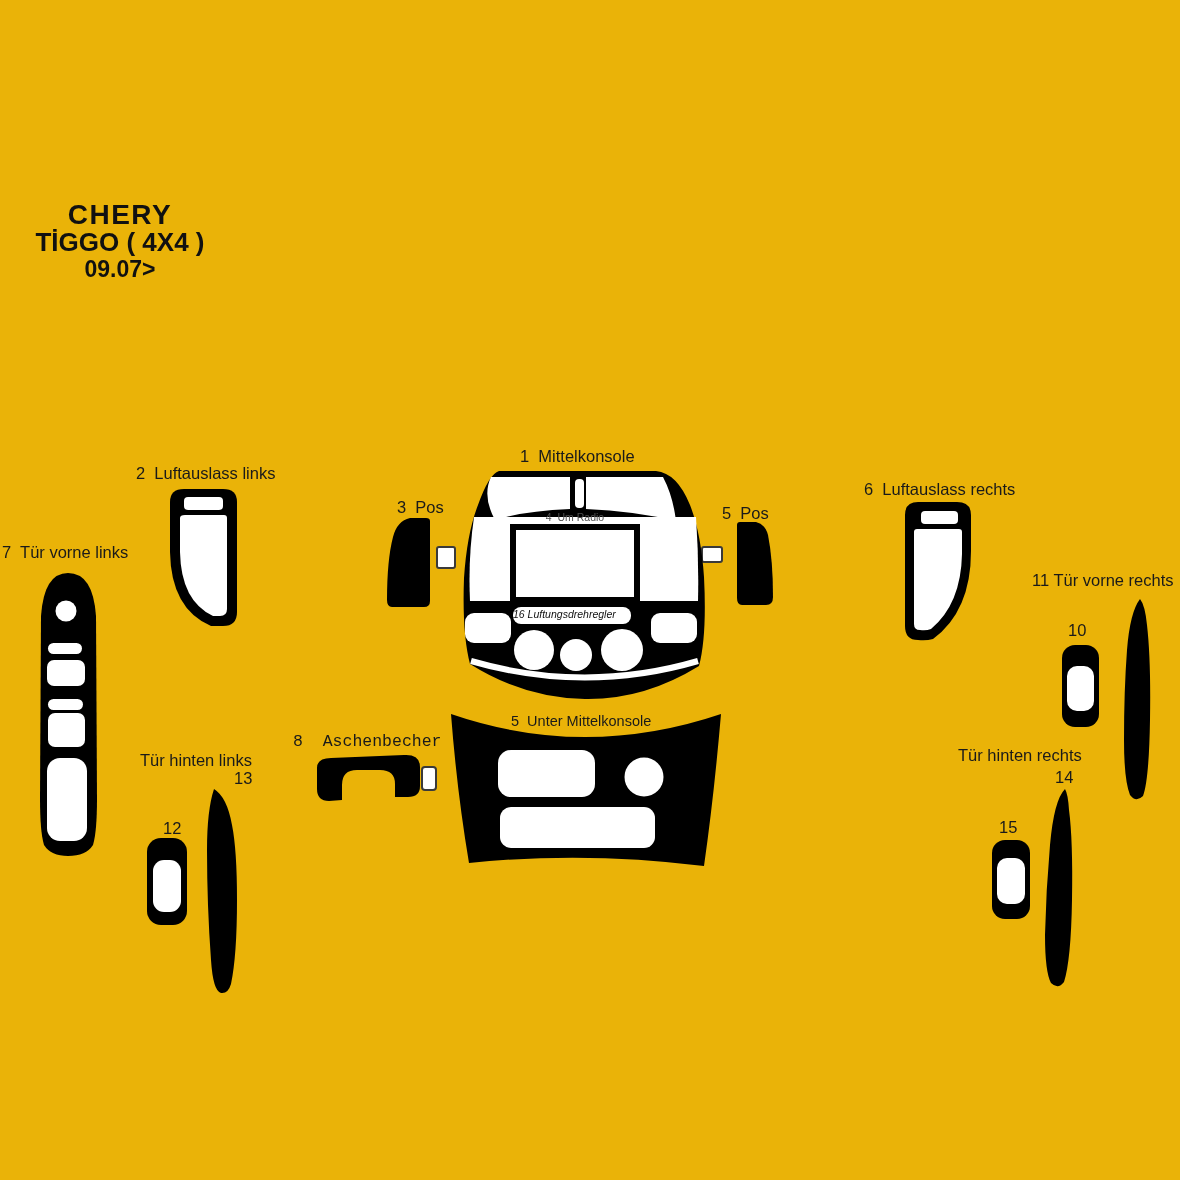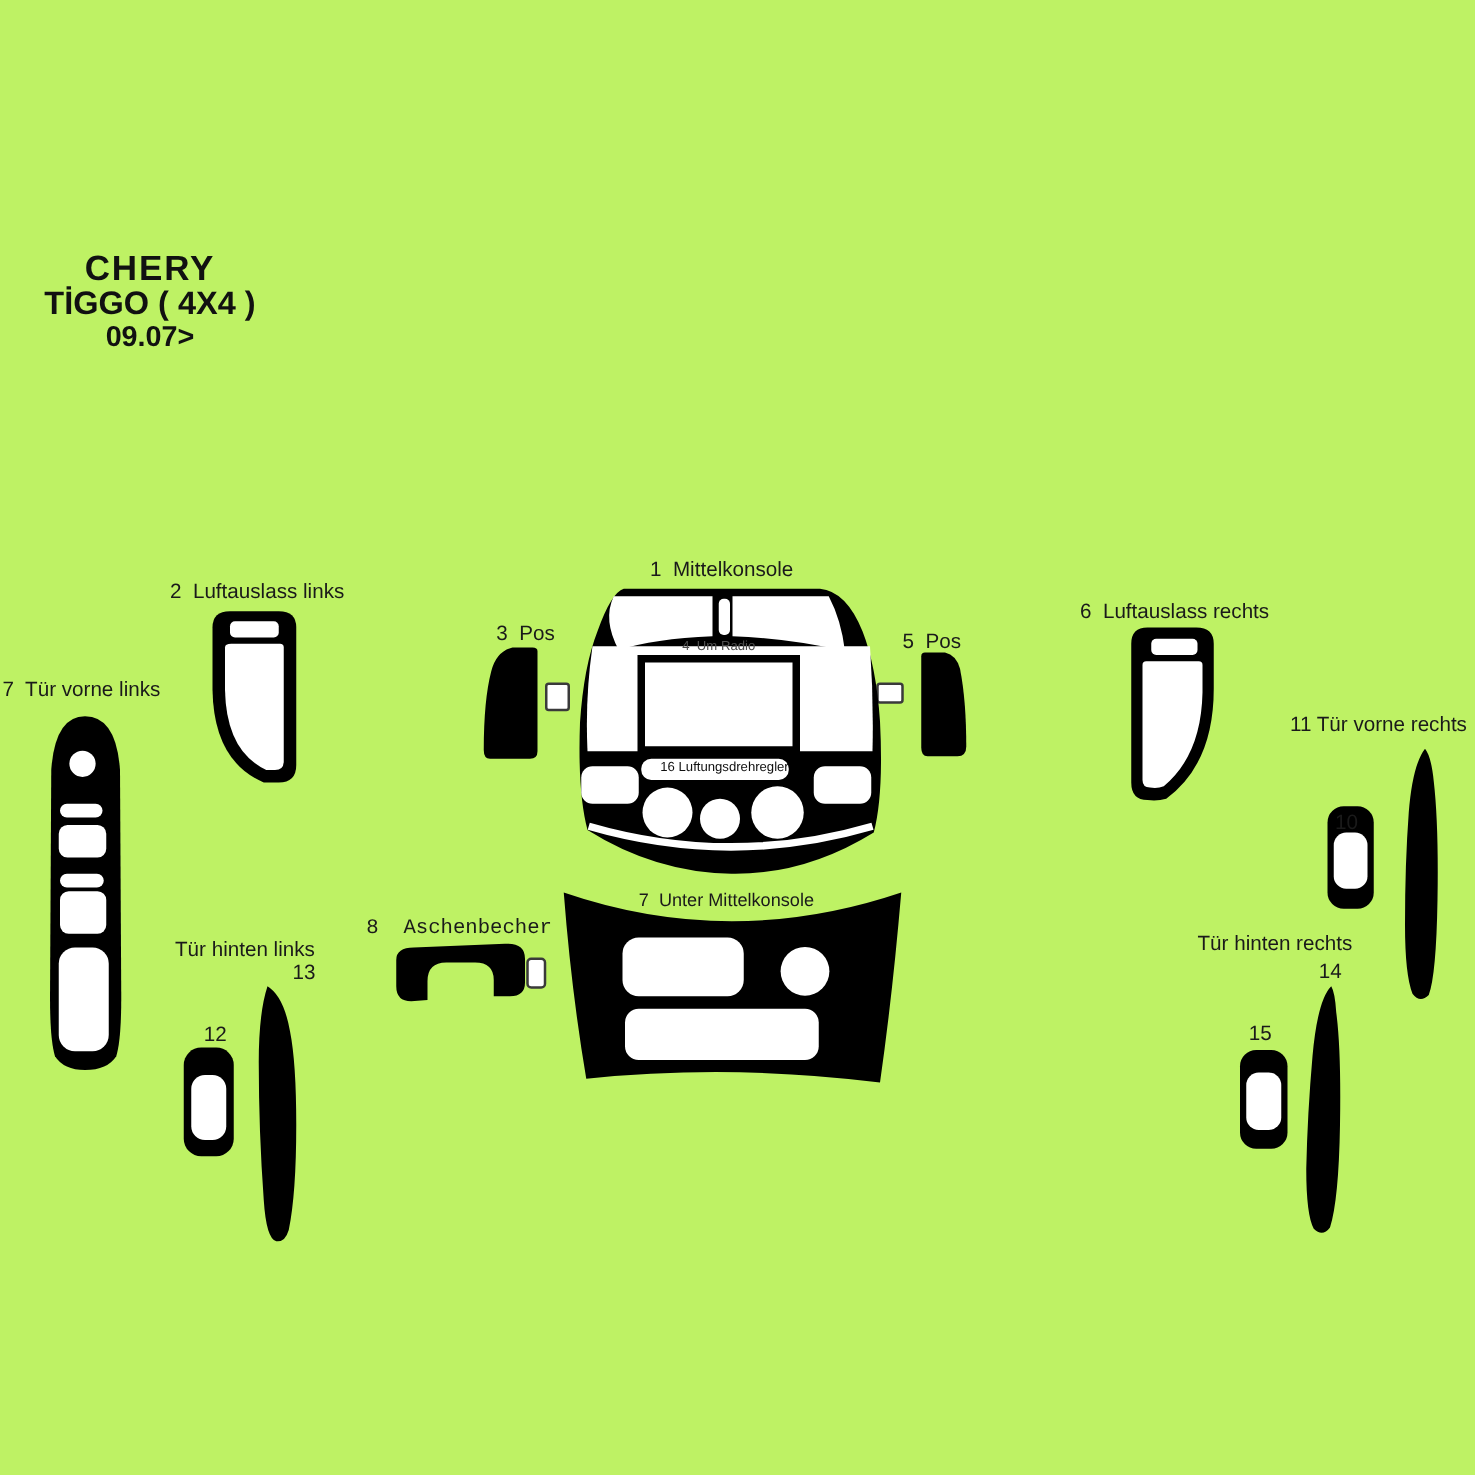--- a/index.html
+++ b/index.html
@@ -1,34 +1,34 @@
 <!DOCTYPE html>
 <html><head>
 <meta charset="utf-8">
 <style>
   html,body{margin:0;padding:0;}
   body{font-family:"Liberation Sans",sans-serif;}
   #stage{position:relative;width:1180px;height:1180px;background:#ffffff;overflow:hidden;}
   #stage svg{position:absolute;left:0;top:0;}
   .label{position:absolute;font-size:16.5px;color:#1a1a1a;white-space:pre;line-height:1.1;}
   .label-sm{position:absolute;font-size:10.5px;color:#4f4f4f;white-space:pre;text-align:center;line-height:1.1;}
-  .label-knob{position:absolute;font-size:10.5px;color:#101010;white-space:pre;text-align:right;line-height:1.1;}
+  .label-knob{position:absolute;font-size:10.5px;color:#101010;white-space:pre;text-align:left;line-height:1.1;font-style:italic;}
   .header-left{position:absolute;left:28px;top:201px;width:184px;text-align:center;color:#111;}
   .brand{font-size:28px;font-weight:bold;letter-spacing:1.5px;line-height:1.0;}
   .model{font-size:26px;font-weight:bold;line-height:1.05;}
   .daterange{font-size:23px;font-weight:bold;line-height:1.15;}
   .header-right{position:absolute;left:1040px;top:205px;width:125px;text-align:center;color:#111;}
   .count{font-size:46px;font-weight:bold;line-height:0.95;}
   .count-label{font-size:31px;font-weight:bold;line-height:1.05;}
   .outline-rect{fill:#ffffff;stroke:#3a3a3a;stroke-width:2;}
 </style>
 </head>
 <body>
 
-<div id="stage" style="background: #bef264;">
+<div id="stage" style="background: #eab308;">
 
   <svg width="1180" height="1180" viewBox="0 0 1180 1180">
 
     <g>
       <path class="part-black" d="M68,573 Q93,573 96,616 L97,798 Q97,832 93,845 Q86,856 68,856 Q51,856 44,845 Q40,832 40,798 L41,616 Q44,573 68,573 Z" fill="#000000"></path>
       <circle cx="66" cy="611" r="10.5" fill="#fff"></circle>
       <rect x="48" y="643" width="34" height="11" rx="5.5" fill="#fff"></rect>
       <rect x="47" y="660" width="38" height="26" rx="7" fill="#fff"></rect>
       <rect x="48" y="699" width="35" height="11" rx="5.5" fill="#fff"></rect>
       <rect x="48" y="713" width="37" height="34" rx="7" fill="#fff"></rect>
@@ -120,23 +120,23 @@
     <div class="daterange">09.07&gt;</div>
   </div>
 
   <div class="label" style="left:2px;top:543px;">7  Tür vorne links</div>
   <div class="label" style="left:136px;top:464px;">2  Luftauslass links</div>
   <div class="label" style="left:397px;top:498px;">3  Pos</div>
   <div class="label" style="left:520px;top:447px;">1  Mittelkonsole</div>
   <div class="label" style="left:722px;top:504px;">5  Pos</div>
   <div class="label" style="left:864px;top:480px;">6  Luftauslass rechts</div>
   <div class="label" style="left:1032px;top:571px;text-align:center;">11 Tür vorne rechts</div>
-  <div class="label" style="left:1068px;top:621px;margin-top:28px;">10</div>
+  <div class="label" style="left:1068px;top:621px;">10</div>
   <div class="label" style="left:293px;top:733px;font-family:Liberation Mono, monospace;">8  Aschenbecher</div>
-  <div class="label" style="left:511px;top:714px;font-size:14.5px;">7  Unter Mittelkonsole</div>
+  <div class="label" style="left:511px;top:714px;font-size:14.5px;">5  Unter Mittelkonsole</div>
   <div class="label" style="left:127px;top:751px;margin-left:13px;">Tür hinten links</div>
   <div class="label" style="left:198px;top:769px;margin-left:36px;">13</div>
   <div class="label" style="left:152px;top:819px;margin-left:11px;">12</div>
   <div class="label" style="left:958px;top:746px;">Tür hinten rechts</div>
   <div class="label" style="left:1055px;top:768px;">14</div>
   <div class="label" style="left:999px;top:818px;">15</div>
 
   <div class="label-sm" style="left:520px;top:512px;width:110px;">4  Um Radio</div>
   <div class="label-knob" style="left:513px;top:609px;width:118px;">16 Luftungsdrehregler</div>
 

